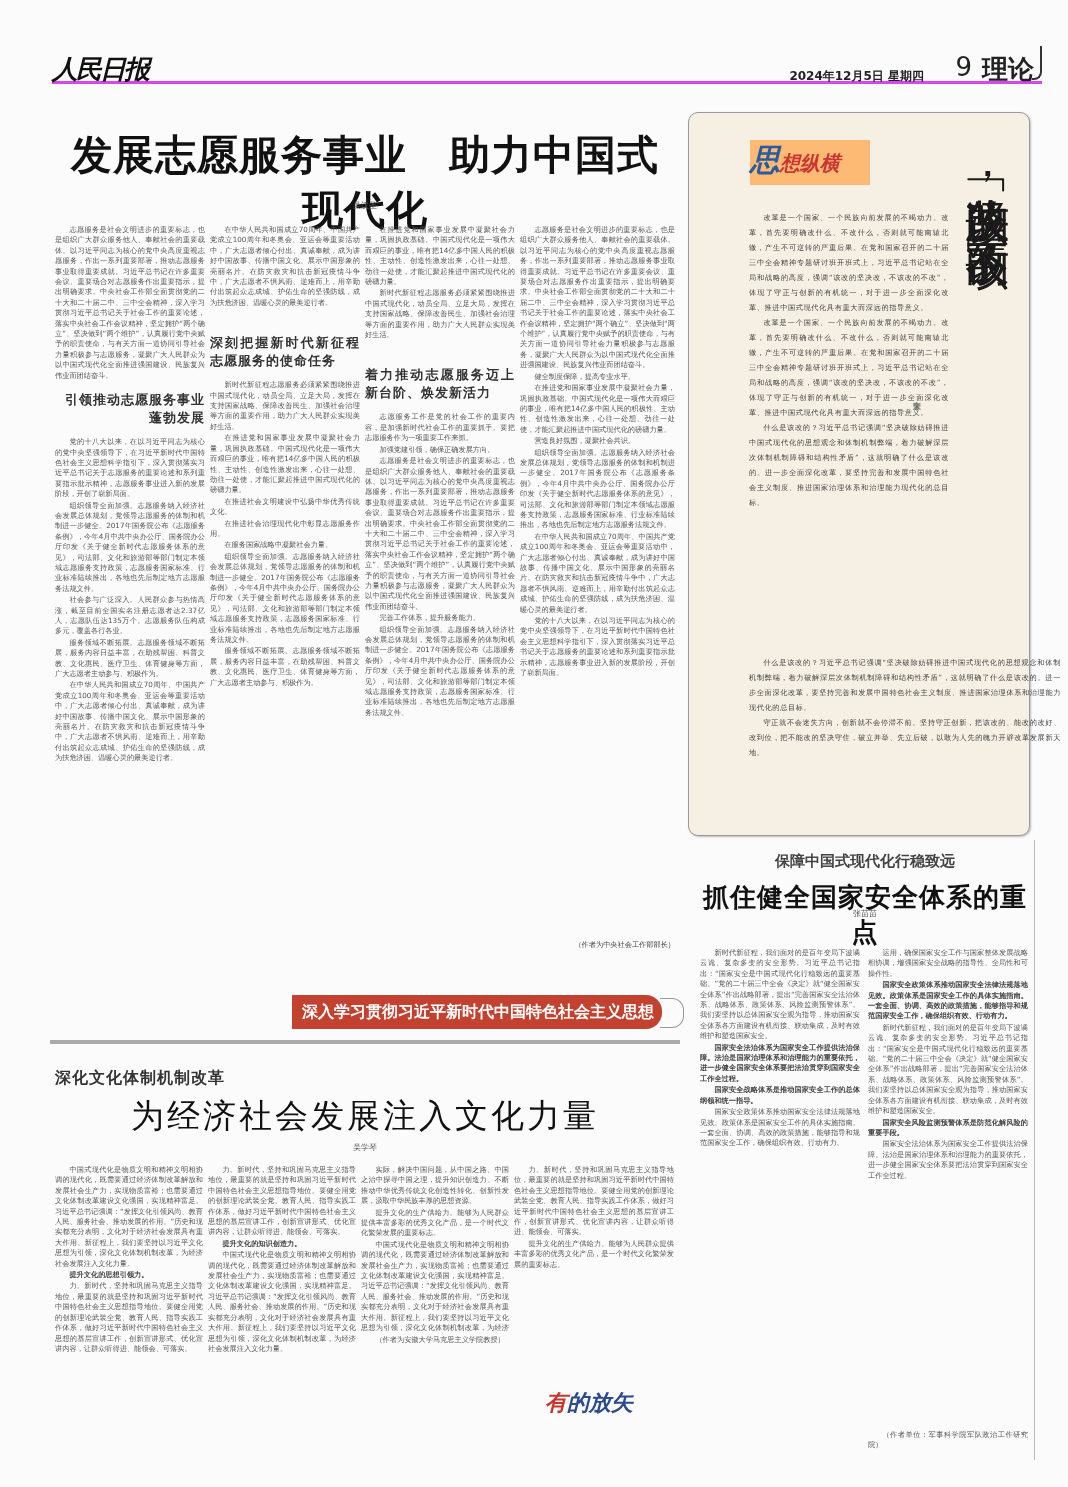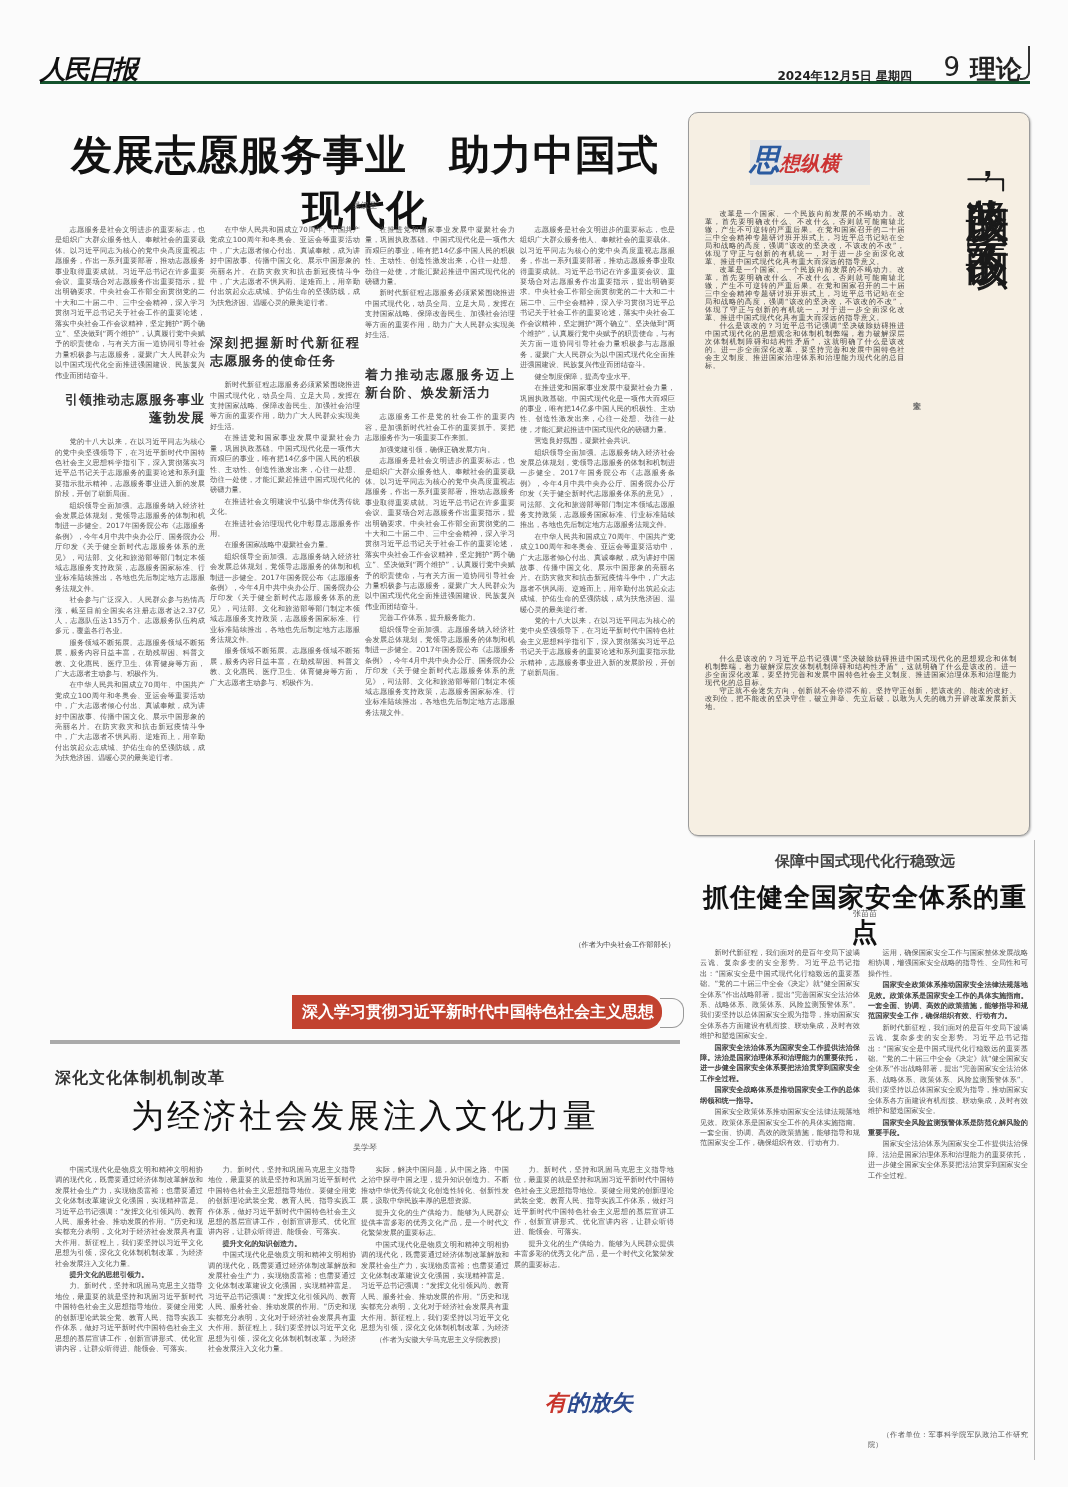--- a/index.html
+++ b/index.html
@@ -1,21 +1,21 @@
 <!DOCTYPE html>
 <html><head>
 <meta charset="utf-8">
 <style>
   * { box-sizing: border-box; margin: 0; padding: 0; }
   html, body { width: 1068px; height: 1487px; background: #fbfbfb; overflow: hidden; }
   body { position: relative; font-family: "DejaVu Sans", sans-serif; color: #222; }
   .abs { position: absolute; }
 
   
-  .masthead { left: 40px; top: 52px; width: 990px; height: 32px; border-bottom: 3px solid #14532d; }
+  .masthead { left: 52px; top: 52px; width: 990px; height: 32px; border-bottom: 3px solid #d946ef; }
   .logo { left: 0; top: 0; font-family: "DejaVu Serif", serif; font-style: italic; font-size: 26px; font-weight: bold; color: #111; letter-spacing: -2px; }
   .dateline { right: 118px; top: 16px; font-size: 12px; color: #222; font-weight: bold; }
   .page-no { right: 70px; top: 0; font-size: 26px; color: #222; }
   .section-name { right: 8px; top: 0; font-size: 26px; color: #222; font-weight: bold; }
   .mast-curve { right: 0; top: -6px; width: 10px; height: 34px; border-right: 2px solid #333; border-bottom: 2px solid #333; border-radius: 0 0 8px 0; }
 
   
   .a1-title { left: 55px; top: 128px; width: 620px; text-align: center; font-family: "DejaVu Sans", sans-serif; font-weight: bold; font-size: 41px; letter-spacing: 1px; color: #111; }
   .byline { font-family: "DejaVu Serif", serif; font-size: 8px; color: #555; text-align: center; }
   .a1-byline { left: 55px; top: 200px; width: 620px; }
@@ -35,26 +35,26 @@
   .a2-kicker { left: 55px; top: 1068px; width: 620px; text-align: left; font-weight: bold; font-size: 16px; color: #333; letter-spacing: 1px; }
   .a2-title { left: 55px; top: 1094px; width: 620px; text-align: center; font-family: "DejaVu Serif", serif; font-size: 33px; color: #111; letter-spacing: 3px; }
   .a2-byline { left: 55px; top: 1142px; width: 620px; }
 
   .fangtian { left: 545px; top: 1388px; width: 110px; height: 40px; font-weight: bold; font-size: 22px; font-style: italic; font-family: "DejaVu Serif", serif; }
   .fangtian .red { color: #c8352c; }
   .fangtian .blue { color: #2c4a8f; }
 
   
   .box { left: 688px; top: 112px; width: 342px; height: 724px; background: #f6efe3; border: 1.5px solid #9a9a9a; border-radius: 10px; box-shadow: 1px 1px 2px #bbb; }
-  .box-logo { left: 750px; top: 140px; width: 120px; height: 45px; background: #e5e5e5; }
+  .box-logo { left: 750px; top: 140px; width: 120px; height: 45px; background: #fdba74; }
   .box-logo .si { font-family: "DejaVu Serif", serif; font-style: italic; font-size: 30px; color: #2a5aa0; font-weight: bold; }
   .box-logo .rest { font-family: "DejaVu Serif", serif; font-style: italic; font-size: 20px; color: #c33; font-weight: bold; }
   .vtitle { left: 955px; top: 165px; width: 60px; font-size: 44px; line-height: 54px; text-align: center; color: #1a1a1a; writing-mode: vertical-rl; }
   .vbyline { left: 910px; top: 395px; font-size: 8px; writing-mode: vertical-rl; color: #666; }
-  .box-col { position: absolute; font-family: "DejaVu Serif", serif; font-size: 7.2px; line-height: 8px; color: #444; text-align: justify; overflow: hidden; letter-spacing: 0.6px; }
+  .box-col { position: absolute; font-family: "DejaVu Serif", serif; font-size: 7.2px; line-height: 15px; color: #444; text-align: justify; overflow: hidden; letter-spacing: 0.6px; margin-left: 44px; }
   .box-col p { text-indent: 2em; }
 
   
   .a3-kicker { left: 690px; top: 852px; width: 350px; text-align: center; font-family: "DejaVu Serif", serif; font-weight: bold; font-size: 15px; color: #444; }
   .a3-title { left: 690px; top: 880px; width: 350px; text-align: center; font-weight: bold; font-size: 26px; color: #111; letter-spacing: 1px; }
   .a3-byline { left: 690px; top: 908px; width: 350px; }
   .right-rule { left: 1034px; top: 840px; width: 1px; height: 620px; background: #bbb; }
 </style>
 </head>
 <body>

